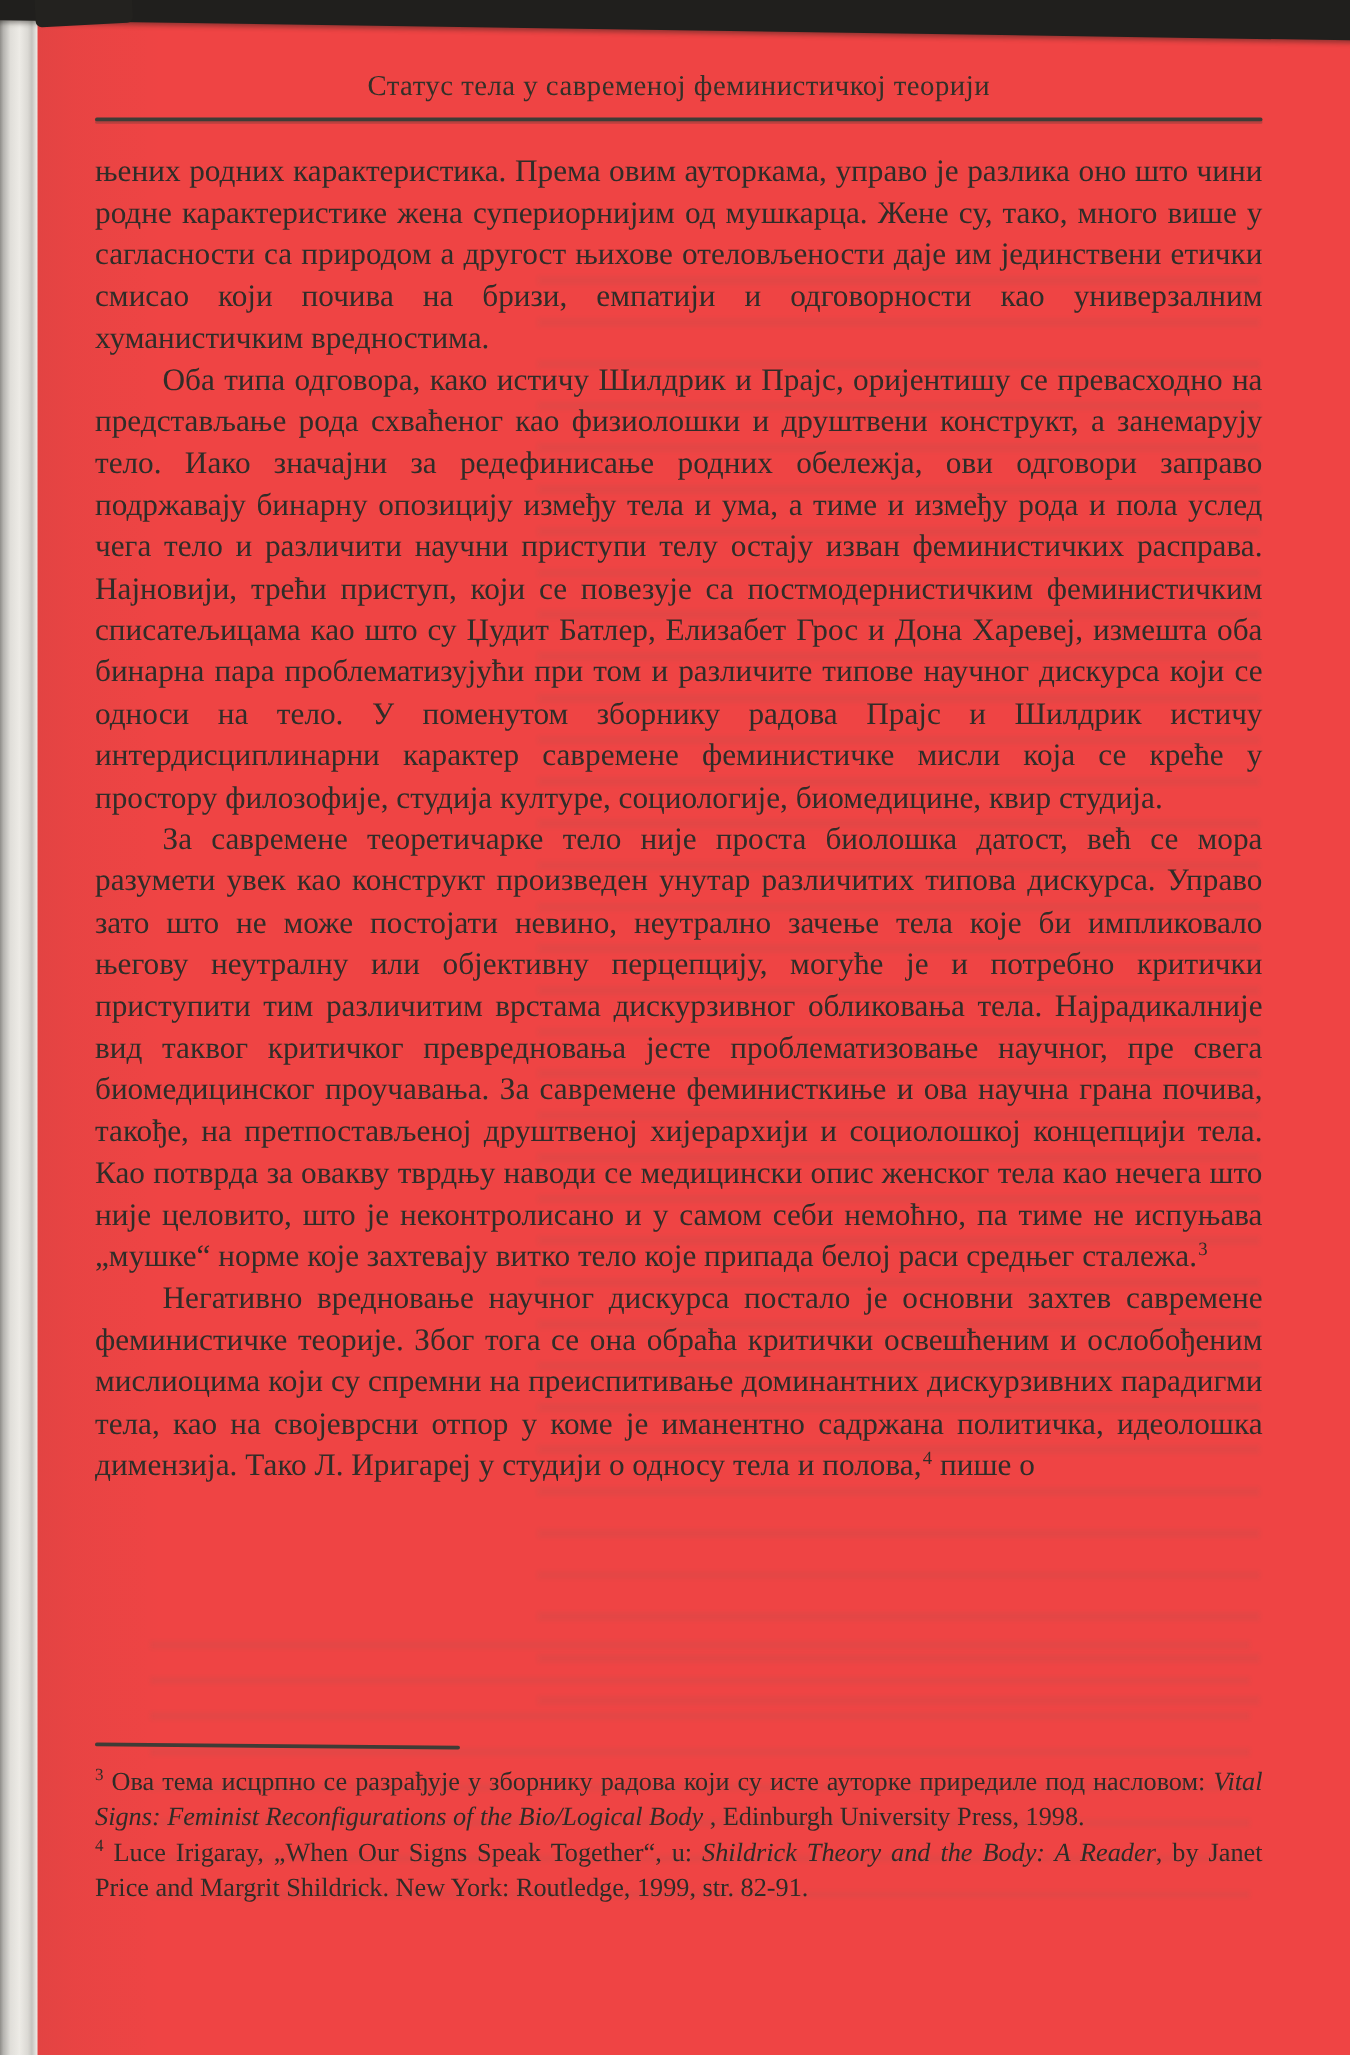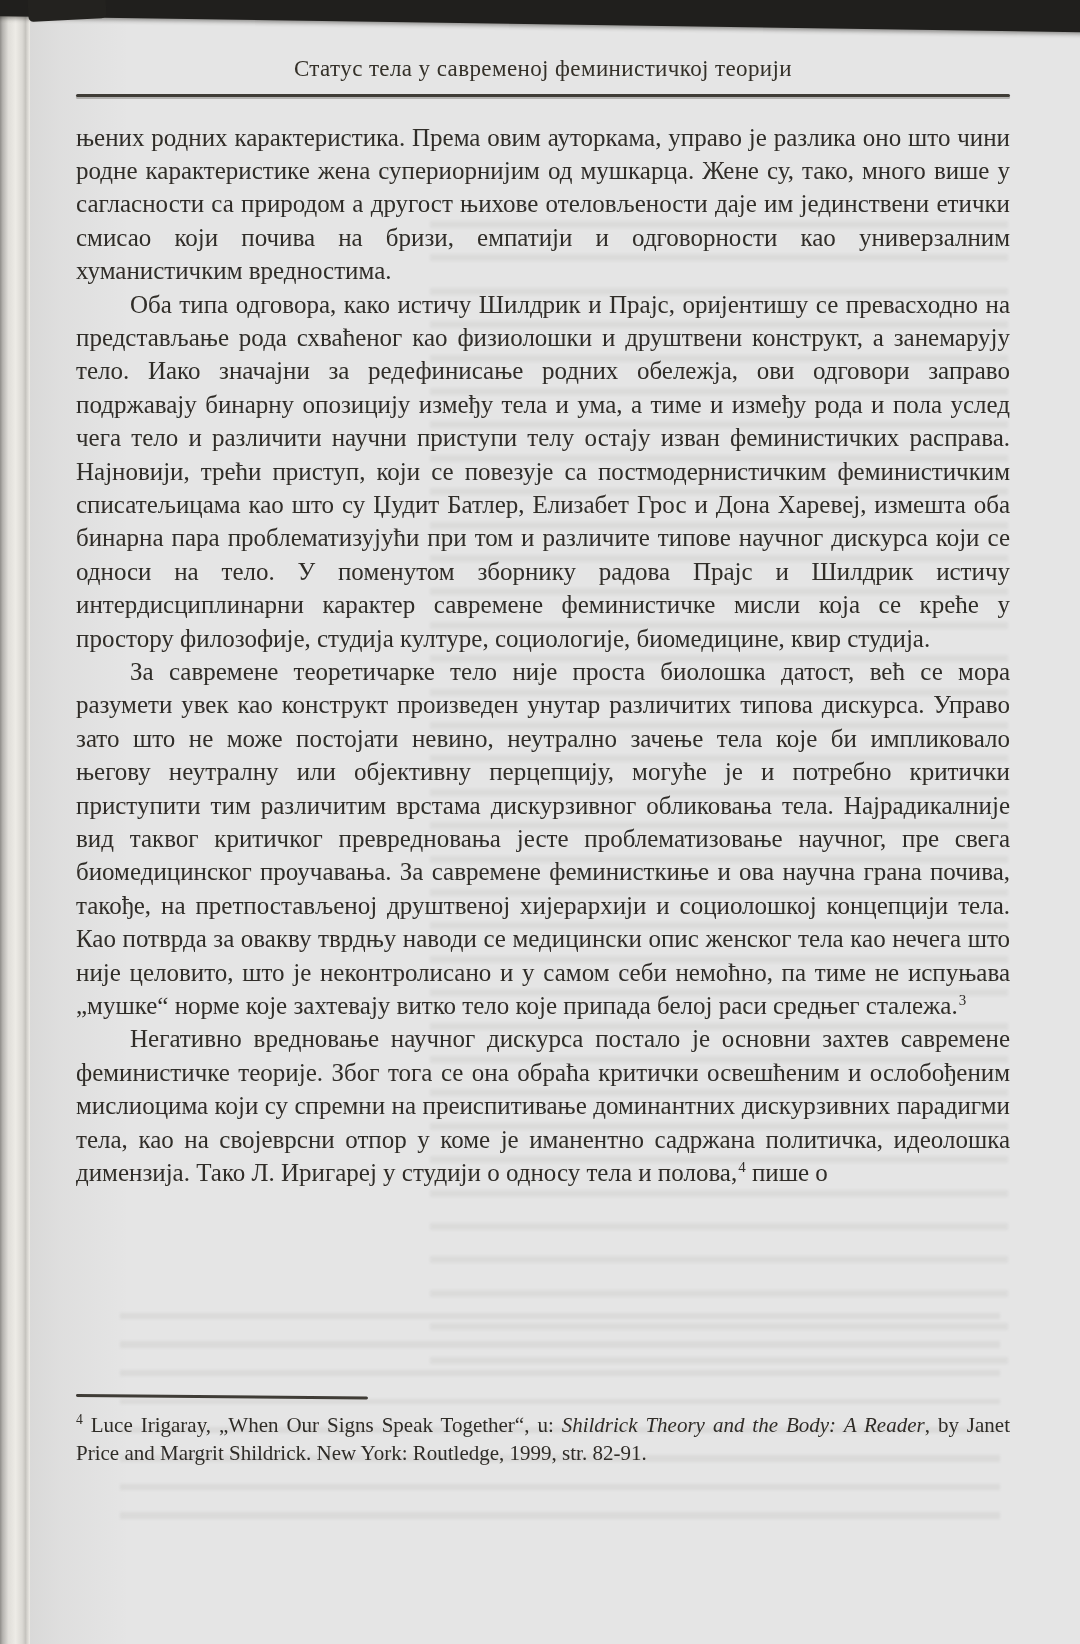--- a/index.html
+++ b/index.html
@@ -1,18 +1,18 @@
 <!DOCTYPE html>
 <html lang="sr"><head>
 <meta charset="utf-8">
 <style>
   html,body { margin:0; padding:0; background:#474745; }
   .scan {
     position:relative; width:1080px; height:1644px; overflow:hidden;
-    background:#e5e5e5; color:#2e2b27;
+    background:#ef4444; color:#2e2b27;
     font-family:"Liberation Serif","DejaVu Serif",serif;
   }
   
   .band-top {
     position:absolute; top:-24px; left:-14px; width:1120px; height:40px;
     background:#201f1d; transform:rotate(0.85deg); transform-origin:left center;
     box-shadow:0 2px 4px rgba(30,28,25,0.45); z-index:4;
   }
   .corner-blob {
     position:absolute; top:-6px; left:28px; width:78px; height:26px;
@@ -94,17 +94,18 @@
         <p class="para"><span>њених родних карактеристика. Према овим ауторкама, управо је разлика оно што чини родне карактеристике жена супериорнијим од мушкарца. Жене су, тако, много више у сагласности са природом а другост њихове отеловљености даје им јединствени етички смисао који почива на бризи, емпатији и одговорности као универзалним хуманистичким вредностима.</span></p>
         <p class="para indent"><span>Оба типа одговора, како истичу Шилдрик и Прајс, оријентишу се превасходно на представљање рода схваћеног као физиолошки и друштвени конструкт, а занемарују тело. Иако значајни за редефинисање родних обележја, ови одговори заправо подржавају бинарну опозицију између тела и ума, а тиме и између рода и пола услед чега тело и различити научни приступи телу остају изван феминистичких расправа. Најновији, трећи приступ, који се повезује са постмодернистичким феминистичким списатељицама као што су Џудит Батлер, Елизабет Грос и Дона Харевеј, измешта оба бинарна пара проблематизујући при том и различите типове научног дискурса који се односи на тело. У поменутом зборнику радова Прајс и Шилдрик истичу интердисциплинарни карактер савремене феминистичке мисли која се креће у простору филозофије, студија културе, социологије, биомедицине, квир студија.</span></p>
         <p class="para indent"><span>За савремене теоретичарке тело није проста биолошка датост, већ се мора разумети увек као конструкт произведен унутар различитих типова дискурса. Управо зато што не може постојати невино, неутрално зачење тела које би импликовало његову неутралну или објективну перцепцију, могуће је и потребно критички приступити тим различитим врстама дискурзивног обликовања тела. Најрадикалније вид таквог критичког превредновања јесте проблематизовање научног, пре свега биомедицинског проучавања. За савремене феминисткиње и ова научна грана почива, такође, на претпостављеној друштвеној хијерархији и социолошкој концепцији тела. Као потврда за овакву тврдњу наводи се медицински опис женског тела као нечега што није целовито, што је неконтролисано и у самом себи немоћно, па тиме не испуњава „мушке“ норме које захтевају витко тело које припада белој раси средњег сталежа.</span><sup class="fnref">3</sup></p>
         <p class="para indent"><span>Негативно вредновање научног дискурса постало је основни захтев савремене феминистичке теорије. Због тога се она обраћа критички освешћеним и ослобођеним мислиоцима који су спремни на преиспитивање доминантних дискурзивних парадигми тела, као на својеврсни отпор у коме је иманентно садржана политичка, идеолошка димензија. Тако Л. Иригареј у студији о односу тела и полова,</span><sup class="fnref">4</sup><span> пише о</span></p>
       </div>
   </div>
 
   <div class="footnote-area">
     <div class="fn-rule"></div>
     <div class="footnotes">
+        <div class="footnote"><sup>3</sup><span> Ова тема исцрпно се разрађује у зборнику радова који су исте ауторке приредиле под насловом: </span><span class="it">Vital Signs: Feminist Reconfigurations of the Bio/Logical Body</span><span> , Edinburgh University Press, 1998.</span></div>
         <div class="footnote"><sup>4</sup><span> Luce Irigaray, „When Our Signs Speak Together“,  u: </span><span class="it">Shildrick Theory and the Body: A Reader</span><span>, by Janet Price and Margrit Shildrick. New York: Routledge, 1999, str. 82-91.</span></div>
       </div>
   </div>
 
 </div>
 
 </body></html>

